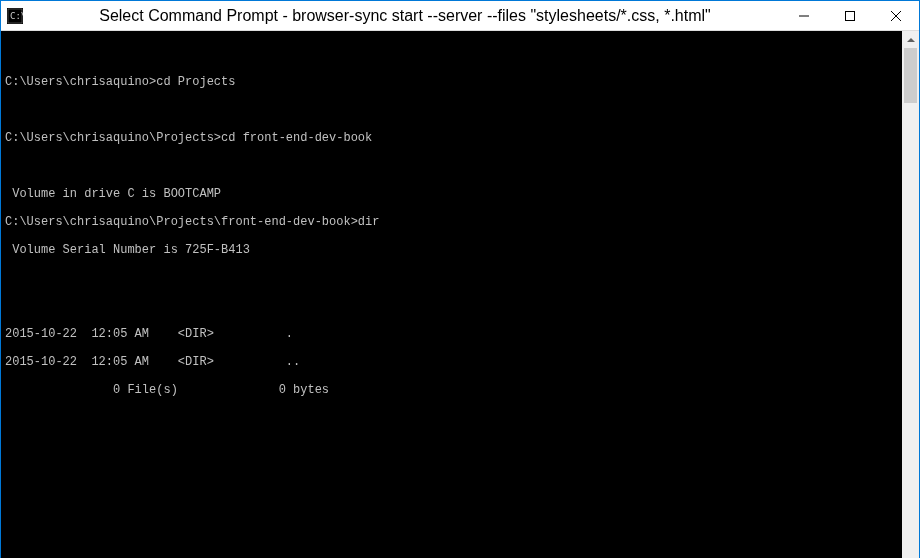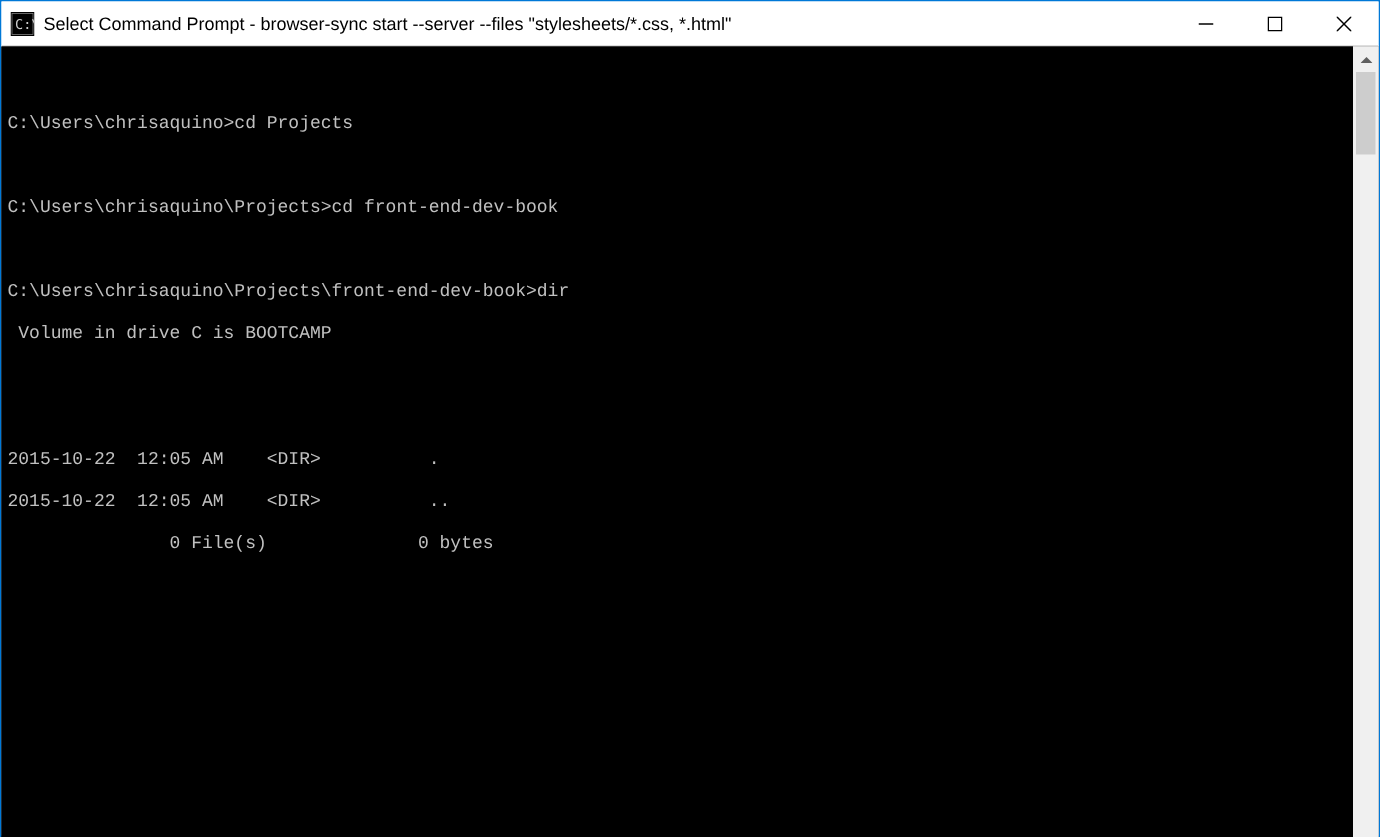--- a/index.html
+++ b/index.html
@@ -1,21 +1,21 @@
 <!DOCTYPE html>
 <html><head>
 <meta charset="utf-8">
 <style>
 * { margin: 0; padding: 0; box-sizing: border-box; }
 body { font-family: "Segoe UI", Tahoma, sans-serif; background: #fff; width: 920px; height: 558px; overflow: hidden; }
 .window { width: 920px; height: 558px; border: 1px solid #0078d7; display: flex; flex-direction: column; background: #fff; }
 .titlebar { height: 30px; background: #fff; display: flex; align-items: center; border-bottom: 1px solid #ddd; }
 .titlebar-icon { width: 16px; height: 16px; margin: 0 6px; display: flex; align-items: center; justify-content: center; }
 .titlebar-icon svg { width: 16px; height: 16px; }
-.titlebar-title { font-size: 12px; color: #000; flex: 1; white-space: nowrap; overflow: hidden; }
+.titlebar-title { font-size: 16px; color: #000; flex: 1; white-space: nowrap; overflow: hidden; text-align: center; }
 .titlebar-buttons { display: flex; }
 .titlebar-btn { width: 46px; height: 30px; display: flex; align-items: center; justify-content: center; cursor: default; }
 .titlebar-btn svg { width: 10px; height: 10px; }
 .terminal-wrap { flex: 1; display: flex; background: #000; position: relative; }
 .terminal { flex: 1; background: #000; color: #c0c0c0; font-family: Consolas, "Courier New", monospace; font-size: 12px; line-height: 14px; padding: 2px 4px; overflow: hidden; white-space: pre; }
 .terminal .l { display: block; min-height: 14px; }
 .scrollbar { width: 17px; background: #f0f0f0; position: relative; }
 .scroll-up, .scroll-down { height: 17px; display: flex; align-items: center; justify-content: center; background: #f0f0f0; }
 .scroll-up svg, .scroll-down svg { width: 8px; height: 8px; }
 .scroll-track { position: absolute; top: 17px; bottom: 17px; left: 0; right: 0; background: #f0f0f0; }
@@ -53,22 +53,23 @@
       </div>
     </div>
   </div>
   <div class="terminal-wrap">
     <div class="terminal">
 <span class="l"></span>
 <span class="l"><span>C:\Users\chrisaquino&gt;</span><span>cd Projects</span></span>
 <span class="l"></span>
 <span class="l"><span>C:\Users\chrisaquino\Projects&gt;</span><span>cd front-end-dev-book</span></span>
 <span class="l"></span>
+<span class="l"> Volume in drive C is BOOTCAMP</span>
 <span class="l"><span>C:\Users\chrisaquino\Projects\front-end-dev-book&gt;</span><span>dir</span></span>
-<span class="l"> Volume in drive C is BOOTCAMP</span>
+<span class="l"> Volume Serial Number is 725F-B413</span>
 <span class="l"></span>
 <span class="l"></span>
 <span class="l">2015-10-22  12:05 AM    &lt;DIR&gt;          .</span>
 <span class="l">2015-10-22  12:05 AM    &lt;DIR&gt;          ..</span>
 <span class="l">               0 File(s)              0 bytes</span>
 <span class="l"></span>
 
 
 
 

